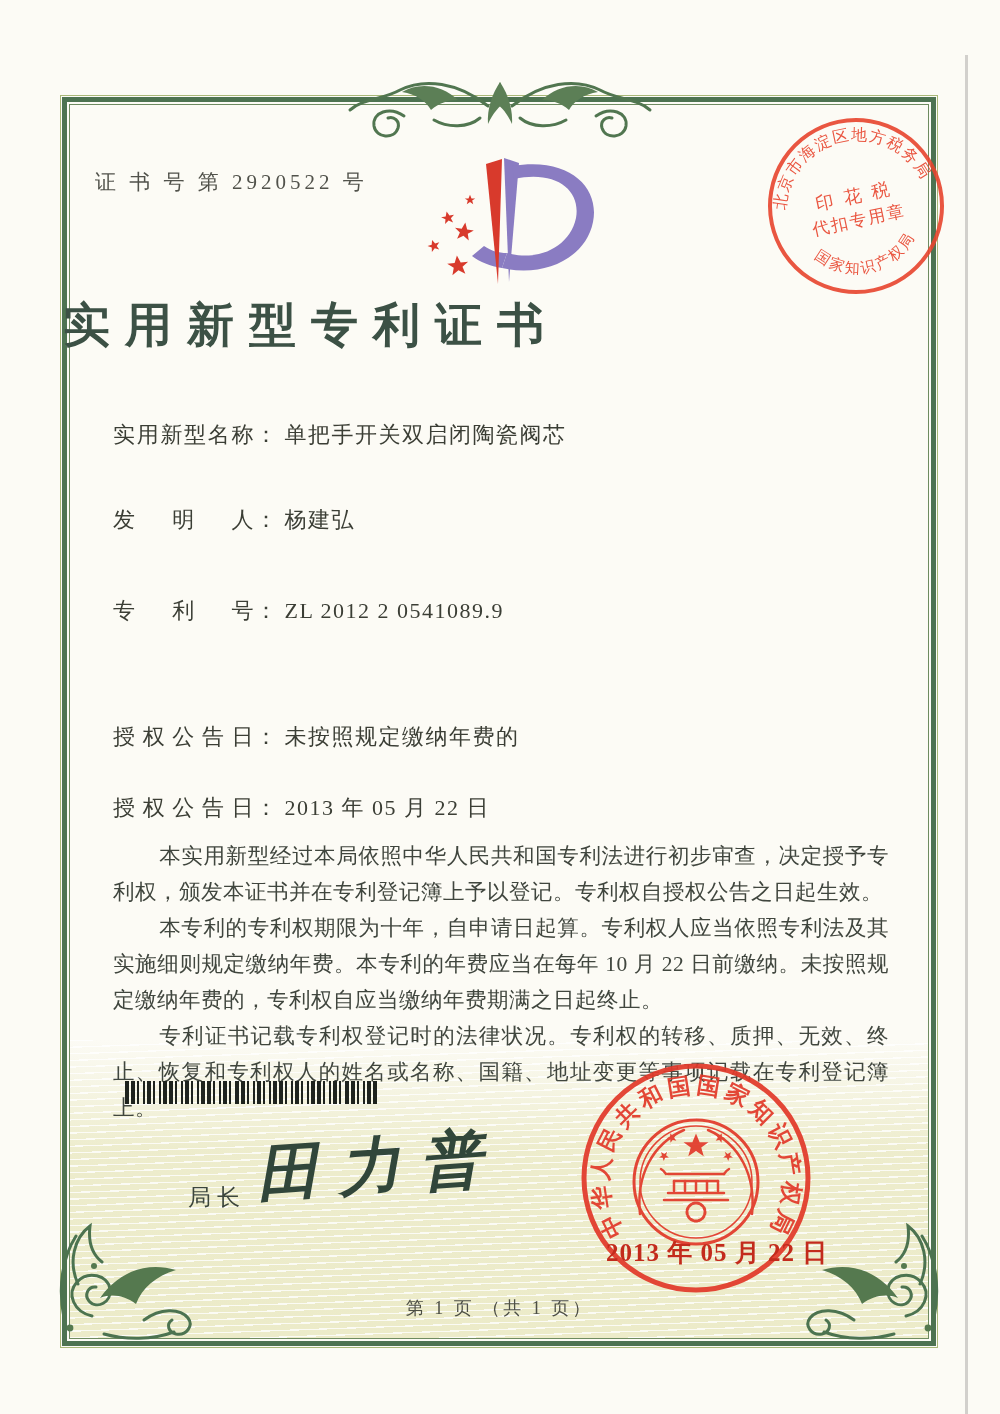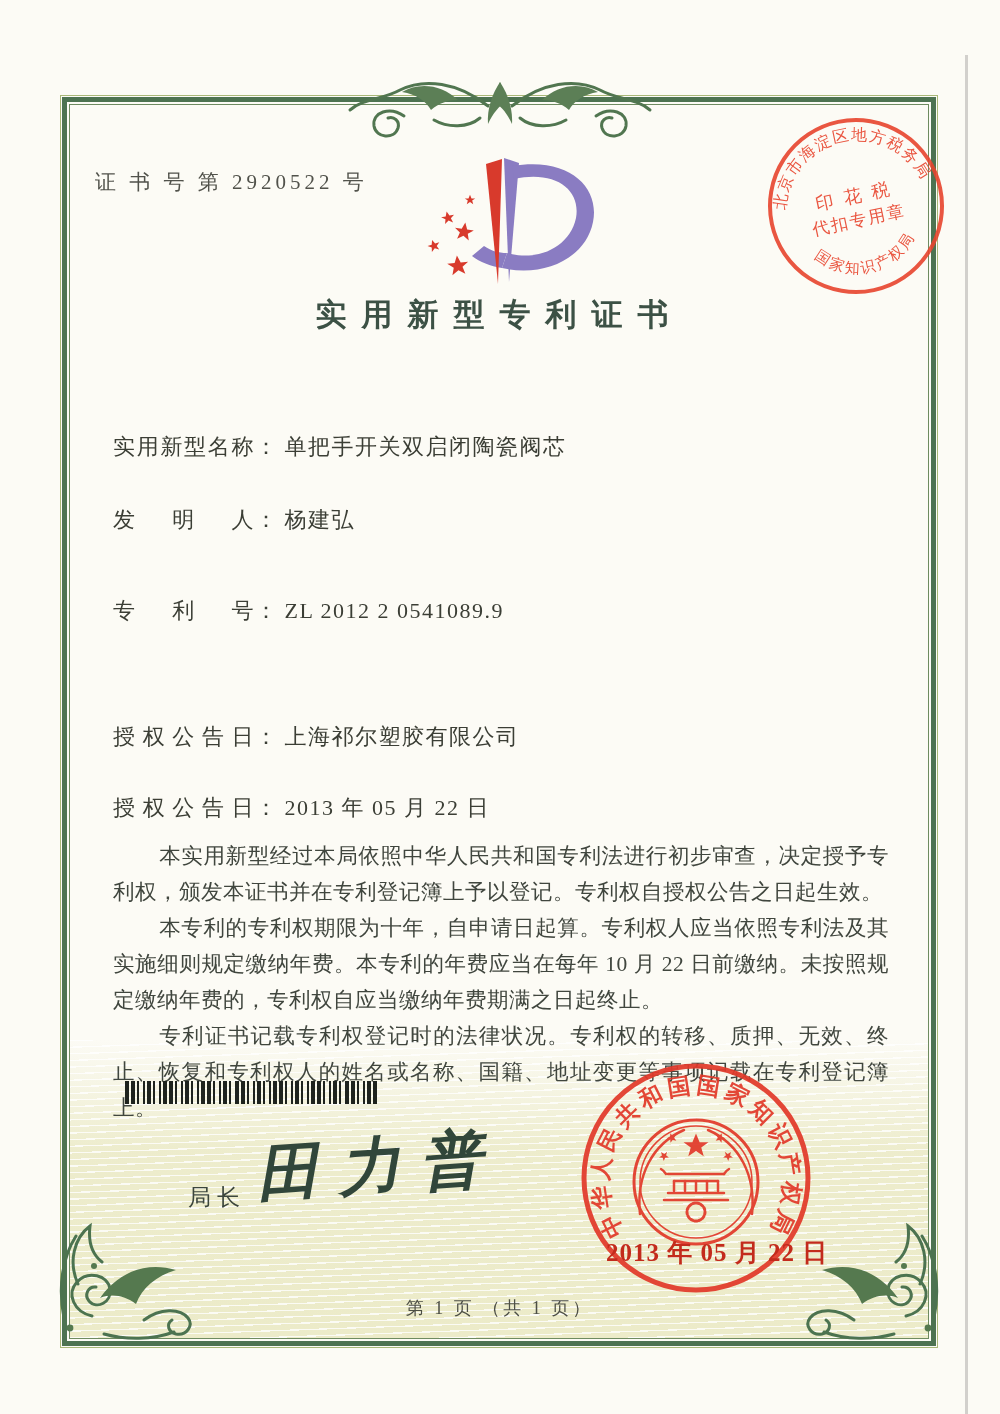--- a/index.html
+++ b/index.html
@@ -18,22 +18,22 @@
 
   
   .guilloche{position:absolute;left:70px;right:72px;top:1040px;bottom:76px;
     background:
       repeating-linear-gradient(178deg, rgba(255,255,255,.8) 0 1.3px, rgba(255,255,255,0) 1.3px 6.6px),
       linear-gradient(to bottom, rgba(236,235,201,0) 0, rgba(236,235,201,.92) 110px, #ecebc9 100%);
   }
 
   .cert-no{position:absolute;left:95px;top:168px;font-size:21px;color:#51524b;letter-spacing:4px;white-space:pre;}
   .logo{position:absolute;left:398px;top:154px;width:215px;height:142px;}
-  .main-title{position:absolute;left:63px;right:64px;top:294px;text-align:center;
-    font-size:31px;font-weight:600;color:#3c5145;letter-spacing:15px;}
+  .main-title{position:absolute;left:63px;right:64px;top:294px;text-align:left;
+    font-size:47px;font-weight:600;color:#3c5145;letter-spacing:15px;}
 
   .field-row{position:absolute;left:113px;font-size:22px;color:#3b3e35;letter-spacing:1.5px;line-height:30px;white-space:nowrap;}
   .field-row .lbl{display:inline-block;width:142px;text-align-last:justify;text-align:justify;}
   .field-row .colon{margin-right:6px;}
 
   .body-text{position:absolute;left:113px;top:838px;width:776px;}
   .body-text p{margin:0;font-size:21.5px;line-height:36px;color:#40463e;
     text-align:justify;text-indent:2.15em;letter-spacing:.5px;}
 
   .barcode{position:absolute;left:125px;top:1081px;width:252px;height:23px;display:flex;overflow:hidden;}
@@ -149,31 +149,31 @@
       <text font-size="15" letter-spacing="2">
         <textPath href="#taxBot" startOffset="50%" text-anchor="middle">国家知识产权局</textPath>
       </text>
       <text x="96" y="92" text-anchor="middle" font-size="18" letter-spacing="3">印 花 税</text>
       <text x="96" y="116" text-anchor="middle" font-size="17" letter-spacing="2">代扣专用章</text>
     </g>
   </svg>
 
   <div class="main-title">实用新型专利证书</div>
 
-  <div class="field-row" style="top:432px">
+  <div class="field-row" style="top:420px">
     <span class="lbl">实用新型名称</span><span class="colon">：</span><span class="val">单把手开关双启闭陶瓷阀芯</span>
   </div>
   <div class="field-row" style="top:505px">
     <span class="lbl">发明人</span><span class="colon">：</span><span class="val">杨建弘</span>
   </div>
   <div class="field-row" style="top:596px">
     <span class="lbl">专利号</span><span class="colon">：</span><span class="val">ZL 2012 2 0541089.9</span>
   </div>
   <div class="field-row" style="top:722px">
-    <span class="lbl">授权公告日</span><span class="colon">：</span><span class="val">上海祁尔塑胶有限公司</span>
+    <span class="lbl">授权公告日</span><span class="colon">：</span><span class="val">未按照规定缴纳年费的</span>
   </div>
   <div class="field-row" style="top:793px">
     <span class="lbl">授权公告日</span><span class="colon">：</span><span class="val">2013 年 05 月 22 日</span>
   </div>
 
   <div class="body-text">
     <p>本实用新型经过本局依照中华人民共和国专利法进行初步审查，决定授予专利权，颁发本证书并在专利登记簿上予以登记。专利权自授权公告之日起生效。</p>
     <p>本专利的专利权期限为十年，自申请日起算。专利权人应当依照专利法及其实施细则规定缴纳年费。本专利的年费应当在每年 10 月 22 日前缴纳。未按照规定缴纳年费的，专利权自应当缴纳年费期满之日起终止。</p>
     <p>专利证书记载专利权登记时的法律状况。专利权的转移、质押、无效、终止、恢复和专利权人的姓名或名称、国籍、地址变更等事项记载在专利登记簿上。</p>
   </div>

